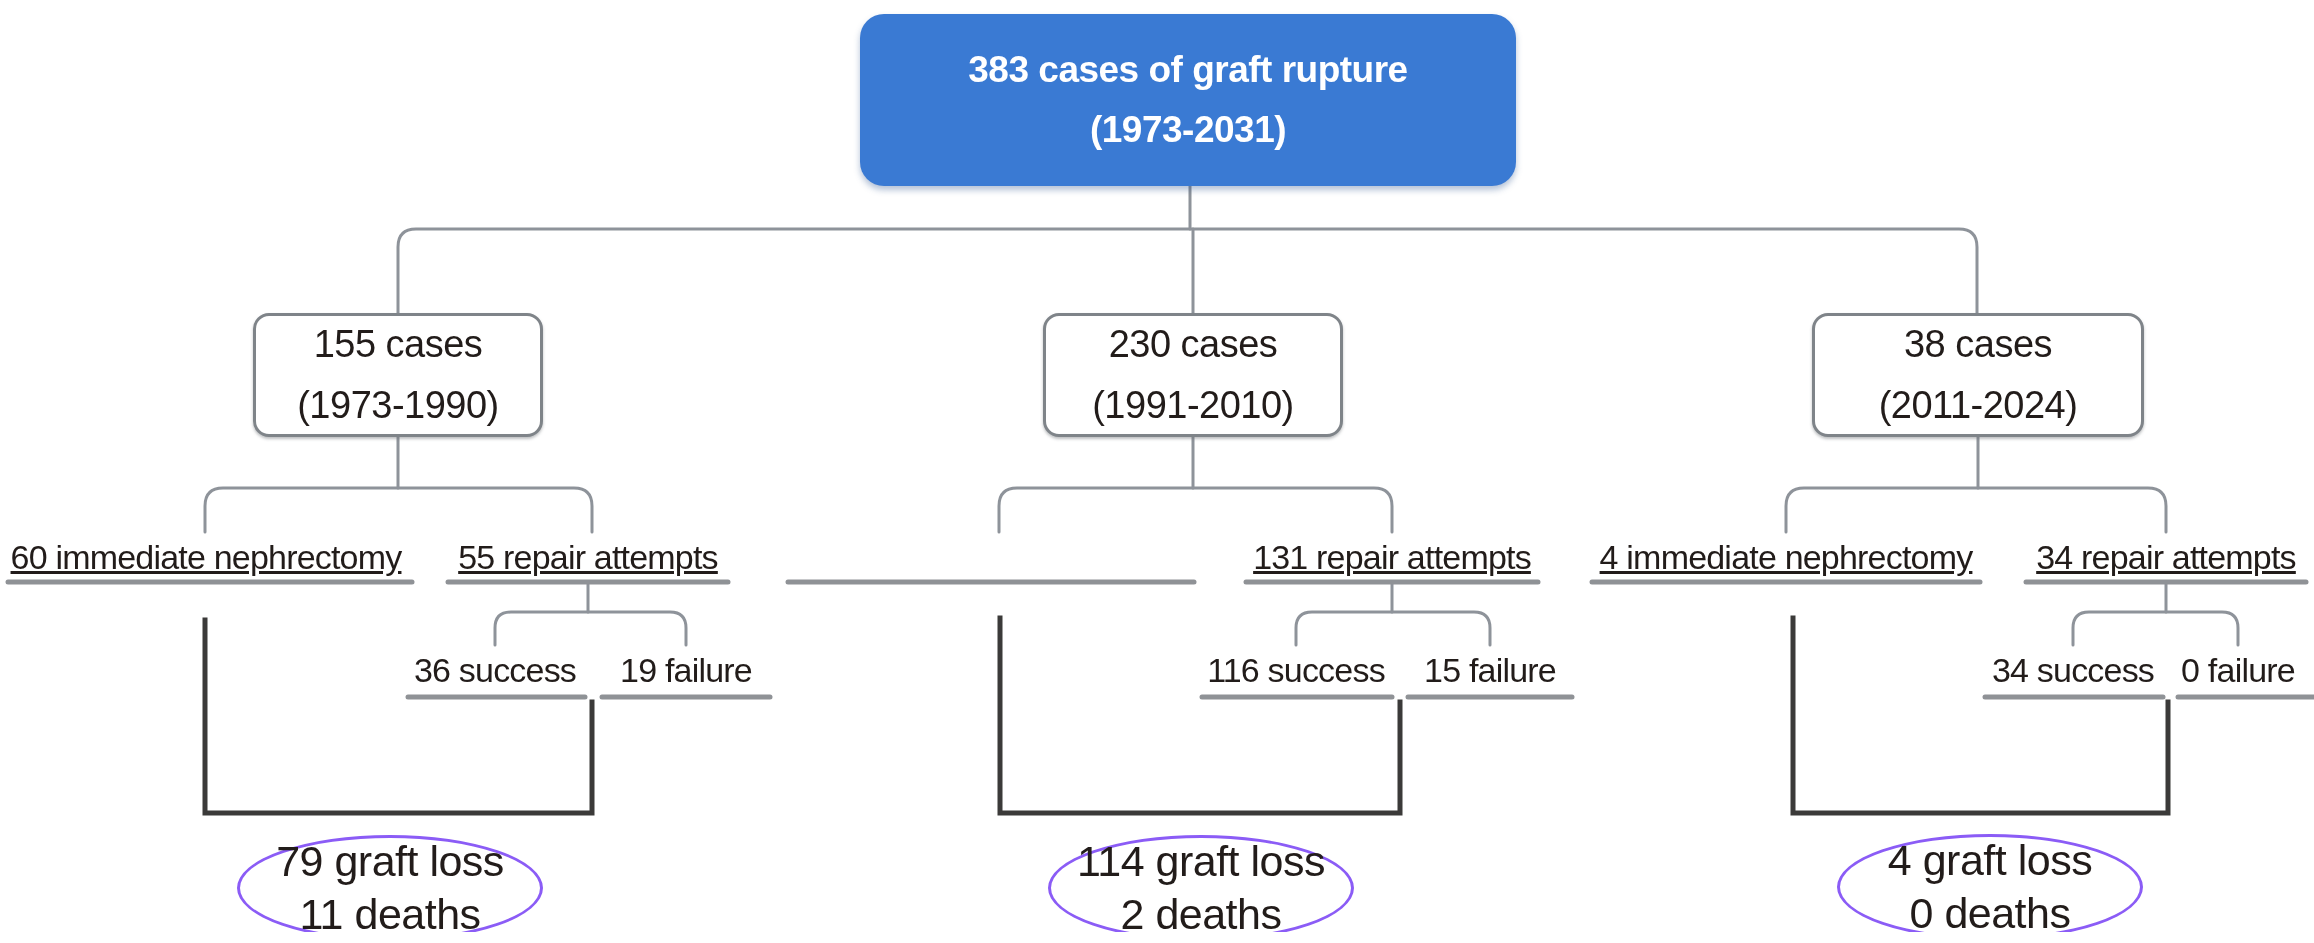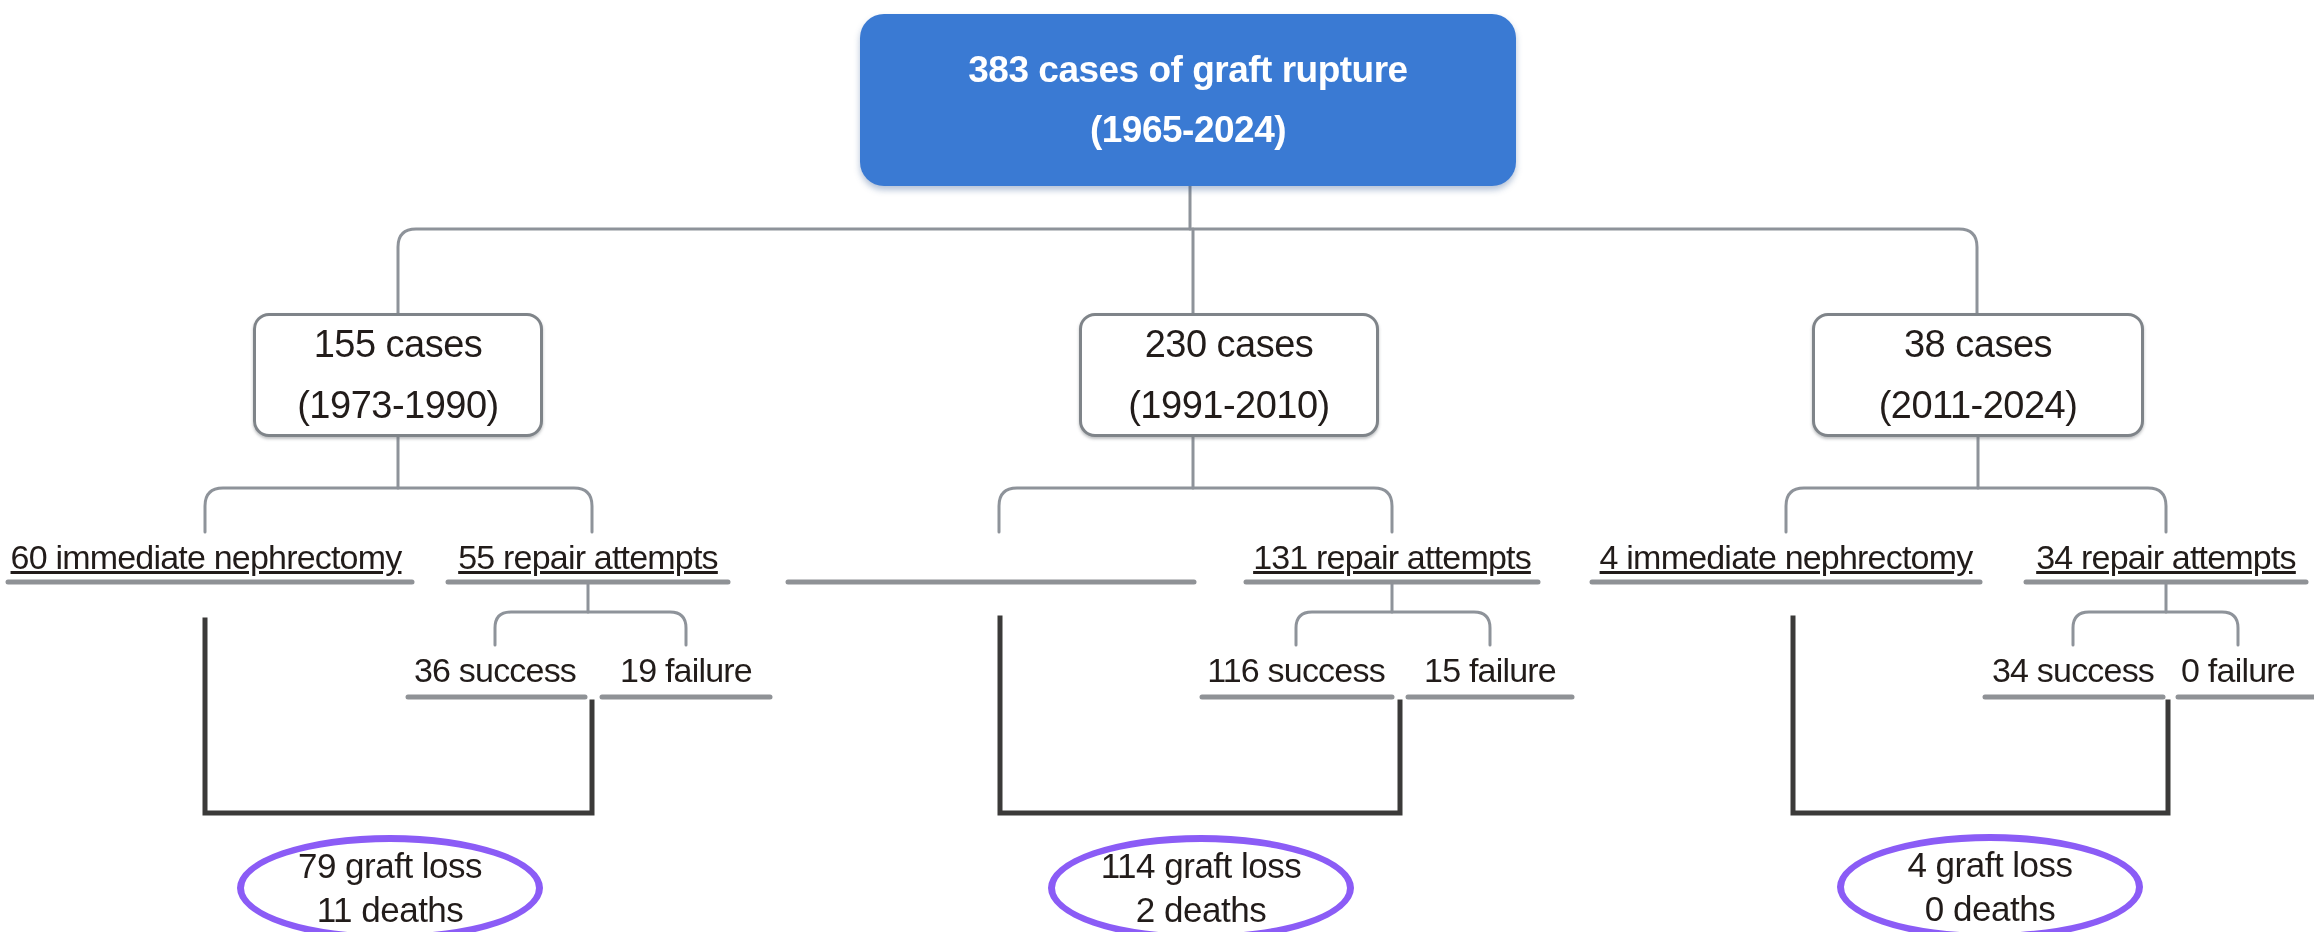--- a/index.html
+++ b/index.html
@@ -27,38 +27,38 @@
   
   .case-box{
     position:absolute;top:313px;height:124px;
     background:#ffffff;border:3px solid #7f8489;border-radius:16px;
     box-shadow:0 2px 3px rgba(110,115,120,.45);
     display:flex;flex-direction:column;align-items:center;justify-content:center;
     gap:18px;font-size:38px;letter-spacing:-0.5px;text-align:center;
     box-sizing:border-box;
   }
   .case-box.b1{left:253px;width:290px;}
-  .case-box.b2{left:1079px;width:300px;}
+  .case-box.b2{left:1043px;width:300px;}
   .case-box.b3{left:1812px;width:332px;}
 
   
   .lbl{
     position:absolute;transform:translate(-50%,-50%);
     white-space:nowrap;font-size:34px;letter-spacing:-0.8px;line-height:1;
   }
   .row-treat{top:557px;text-decoration:underline;}
   .row-result{top:670px;}
 
   
   .oval{
     position:absolute;width:306px;height:106px;
-    border:7px solid #8b5cf6;border-radius:50%;
+    border:3px solid #8b5cf6;border-radius:50%;
     background:#ffffff;
     display:flex;flex-direction:column;align-items:center;justify-content:center;
-    gap:4px;font-size:35px;letter-spacing:-0.5px;text-align:center;
+    gap:4px;font-size:43px;letter-spacing:-0.5px;text-align:center;
     box-sizing:border-box;
   }
   .oval.b1{left:237px;top:835px;}
   .oval.b2{left:1048px;top:835px;}
   .oval.b3{left:1837px;top:834px;}
 </style>
 </head>
 <body>
 
 <div class="canvas">
@@ -105,21 +105,21 @@
 
     <g fill="none" stroke="#3b3a39" stroke-width="5" stroke-linecap="square">
       <path d="M205 620 V813 H592 V702"></path>
       <path d="M1000 618 V813 H1400 V702"></path>
       <path d="M1793 618 V813 H2168 V702"></path>
     </g>
   </svg>
 
   <div class="root-box">
     <span>383 cases of graft rupture</span>
-    <span>(1965-2024)</span>
+    <span>(1973-2031)</span>
   </div>
 
   <div class="case-box b1">
     <span>155 cases</span>
     <span>(1973-1990)</span>
   </div>
   <div class="case-box b2">
     <span>230 cases</span>
     <span>(1991-2010)</span>
   </div>

